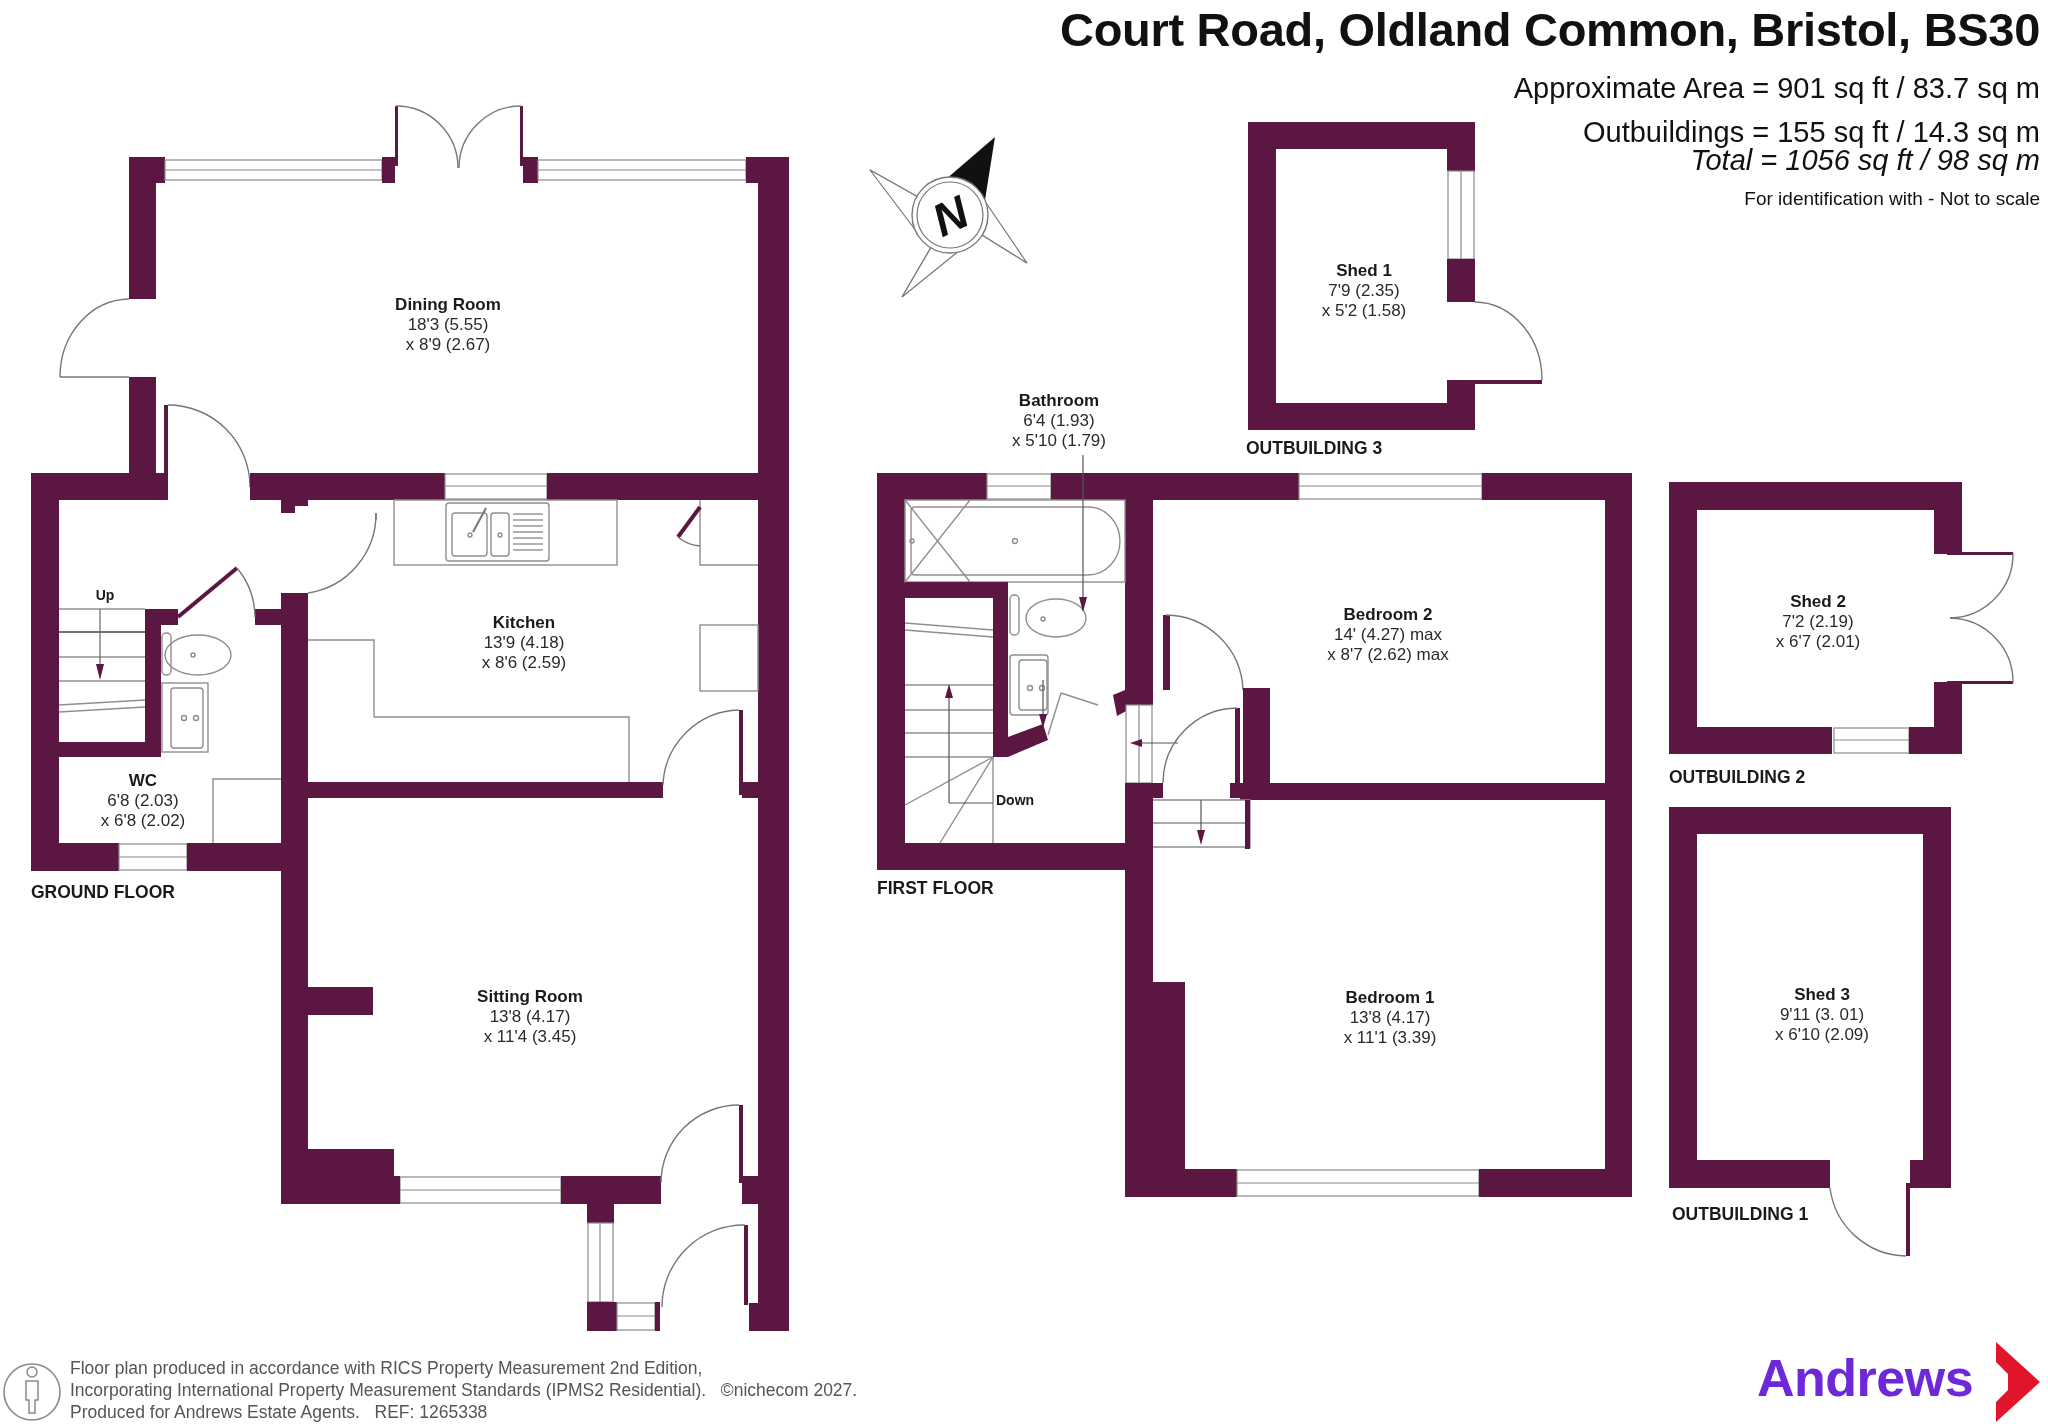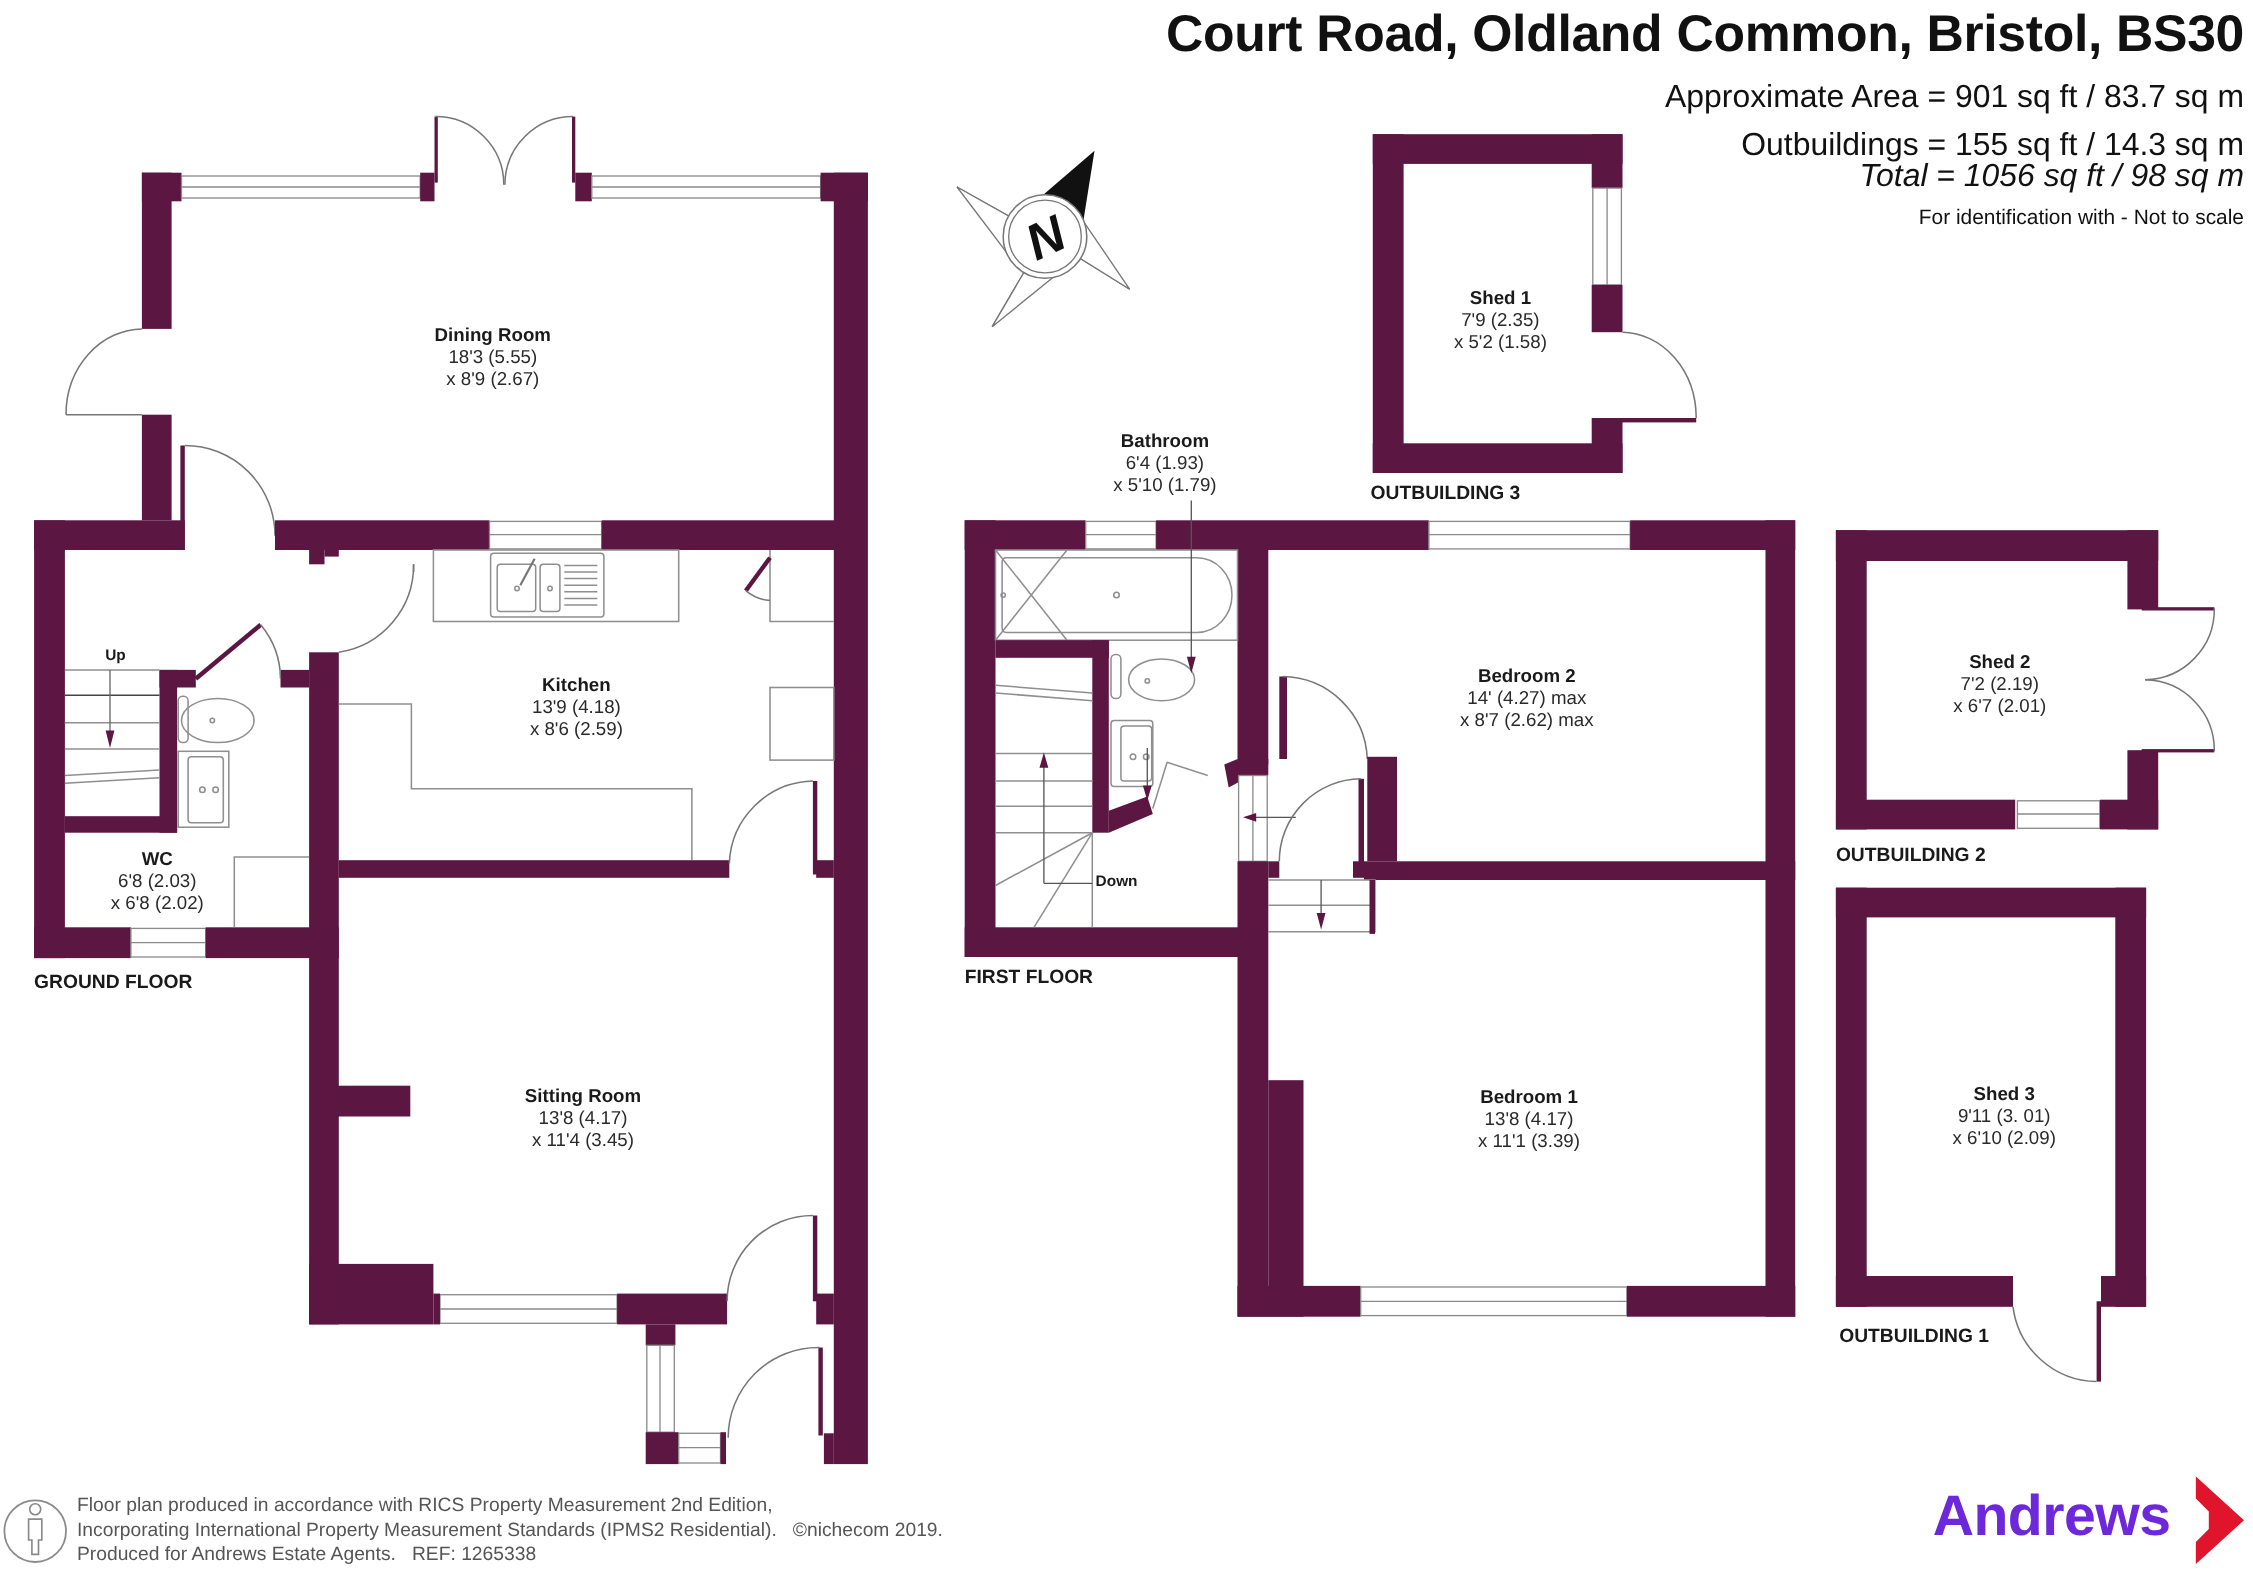--- a/index.html
+++ b/index.html
@@ -366,21 +366,21 @@
 
   <g>
     <circle cx="32" cy="1392" r="28" fill="none" stroke="#8a8a8a" stroke-width="1.6"></circle>
     <circle cx="32" cy="1372" r="5" fill="none" stroke="#8a8a8a" stroke-width="1.5"></circle>
     <path d="M 26,1381 L 38,1381 L 38,1400 L 35,1400 L 35,1413 L 29,1413 L 29,1400 L 26,1400 Z" fill="none" stroke="#8a8a8a" stroke-width="1.5"></path>
   </g>
 </svg>
 
 <div class="footer">
   <div>Floor plan produced in accordance with RICS Property Measurement 2nd Edition,</div>
-  <div><span>Incorporating International Property Measurement Standards (IPMS2 Residential).</span>&nbsp;&nbsp;&nbsp;<span>©nichecom 2019.</span></div>
+  <div><span>Incorporating International Property Measurement Standards (IPMS2 Residential).</span>&nbsp;&nbsp;&nbsp;<span>©nichecom 2027.</span></div>
   <div><span>Produced for Andrews Estate Agents.</span>&nbsp;&nbsp;&nbsp;<span>REF: 1265338</span></div>
 </div>
 
 <div class="logo">
   <div class="logo-text">Andrews</div>
   <svg style="position:absolute; left:240px; top:0;" width="44" height="80" viewBox="0 0 44 80">
     <polygon points="0,0 44,40 0,80 0,60 12,48 12,32 0,20" fill="#e0142b"></polygon>
   </svg>
 </div>
 

